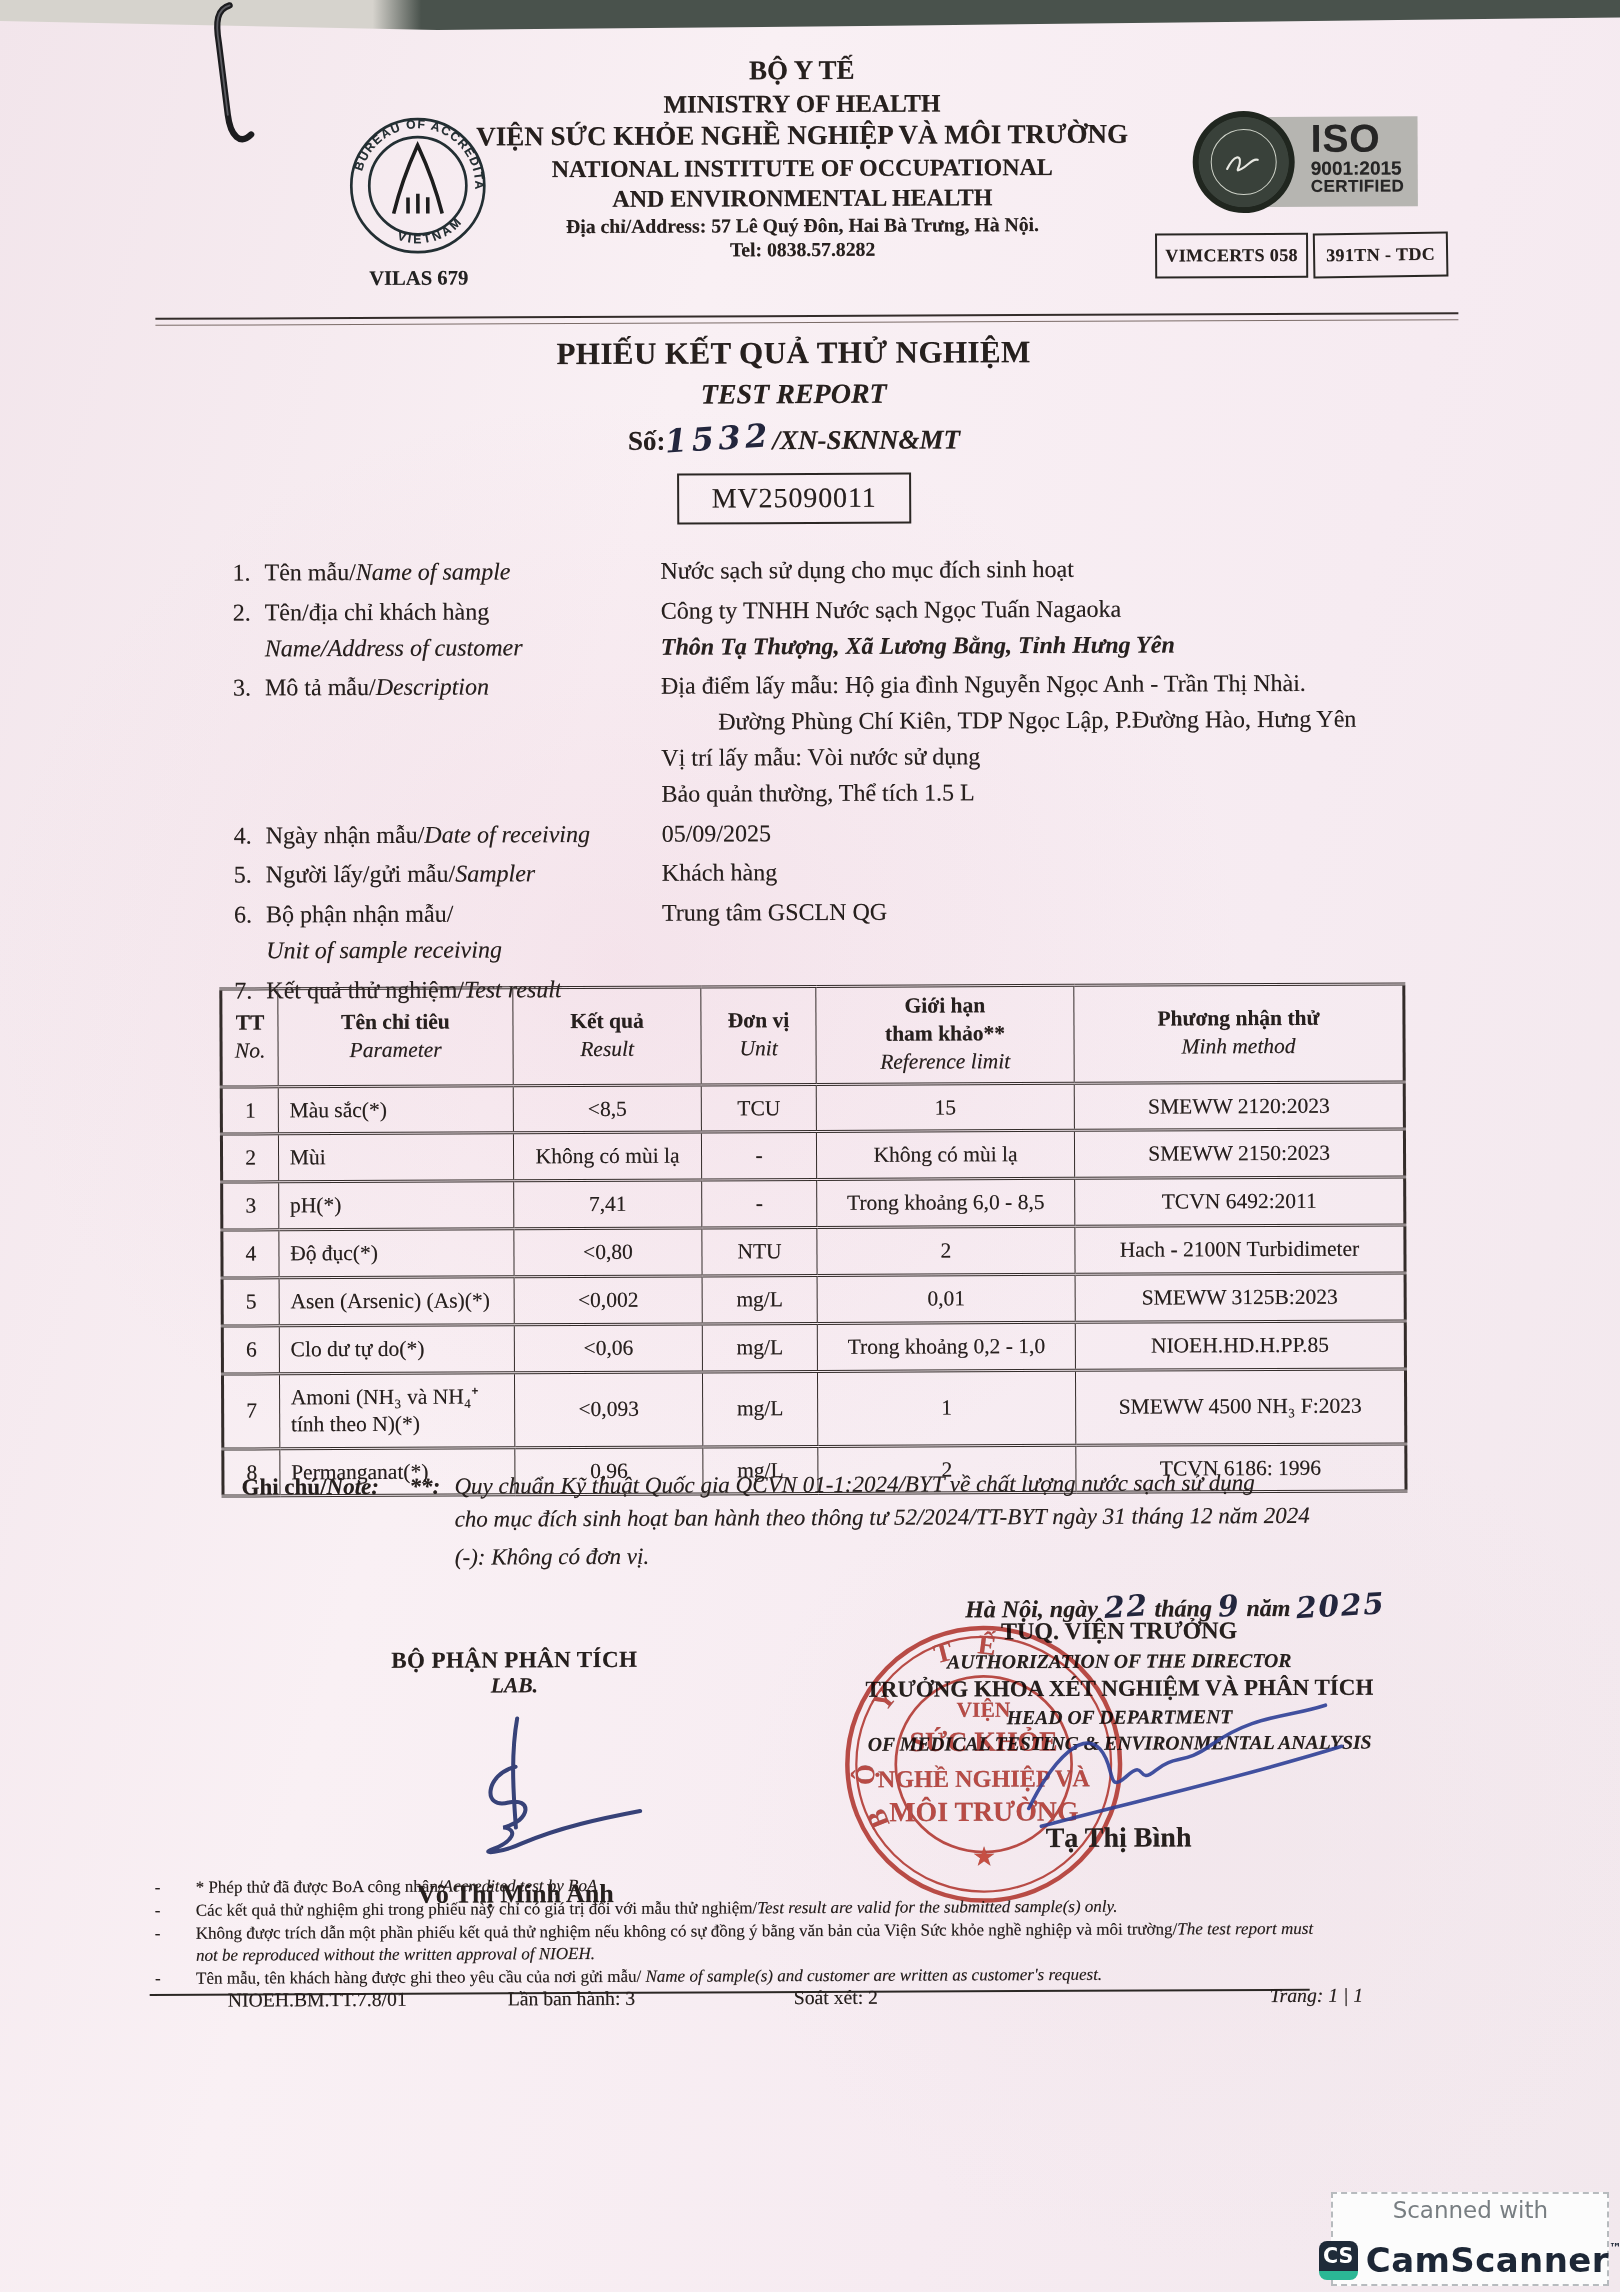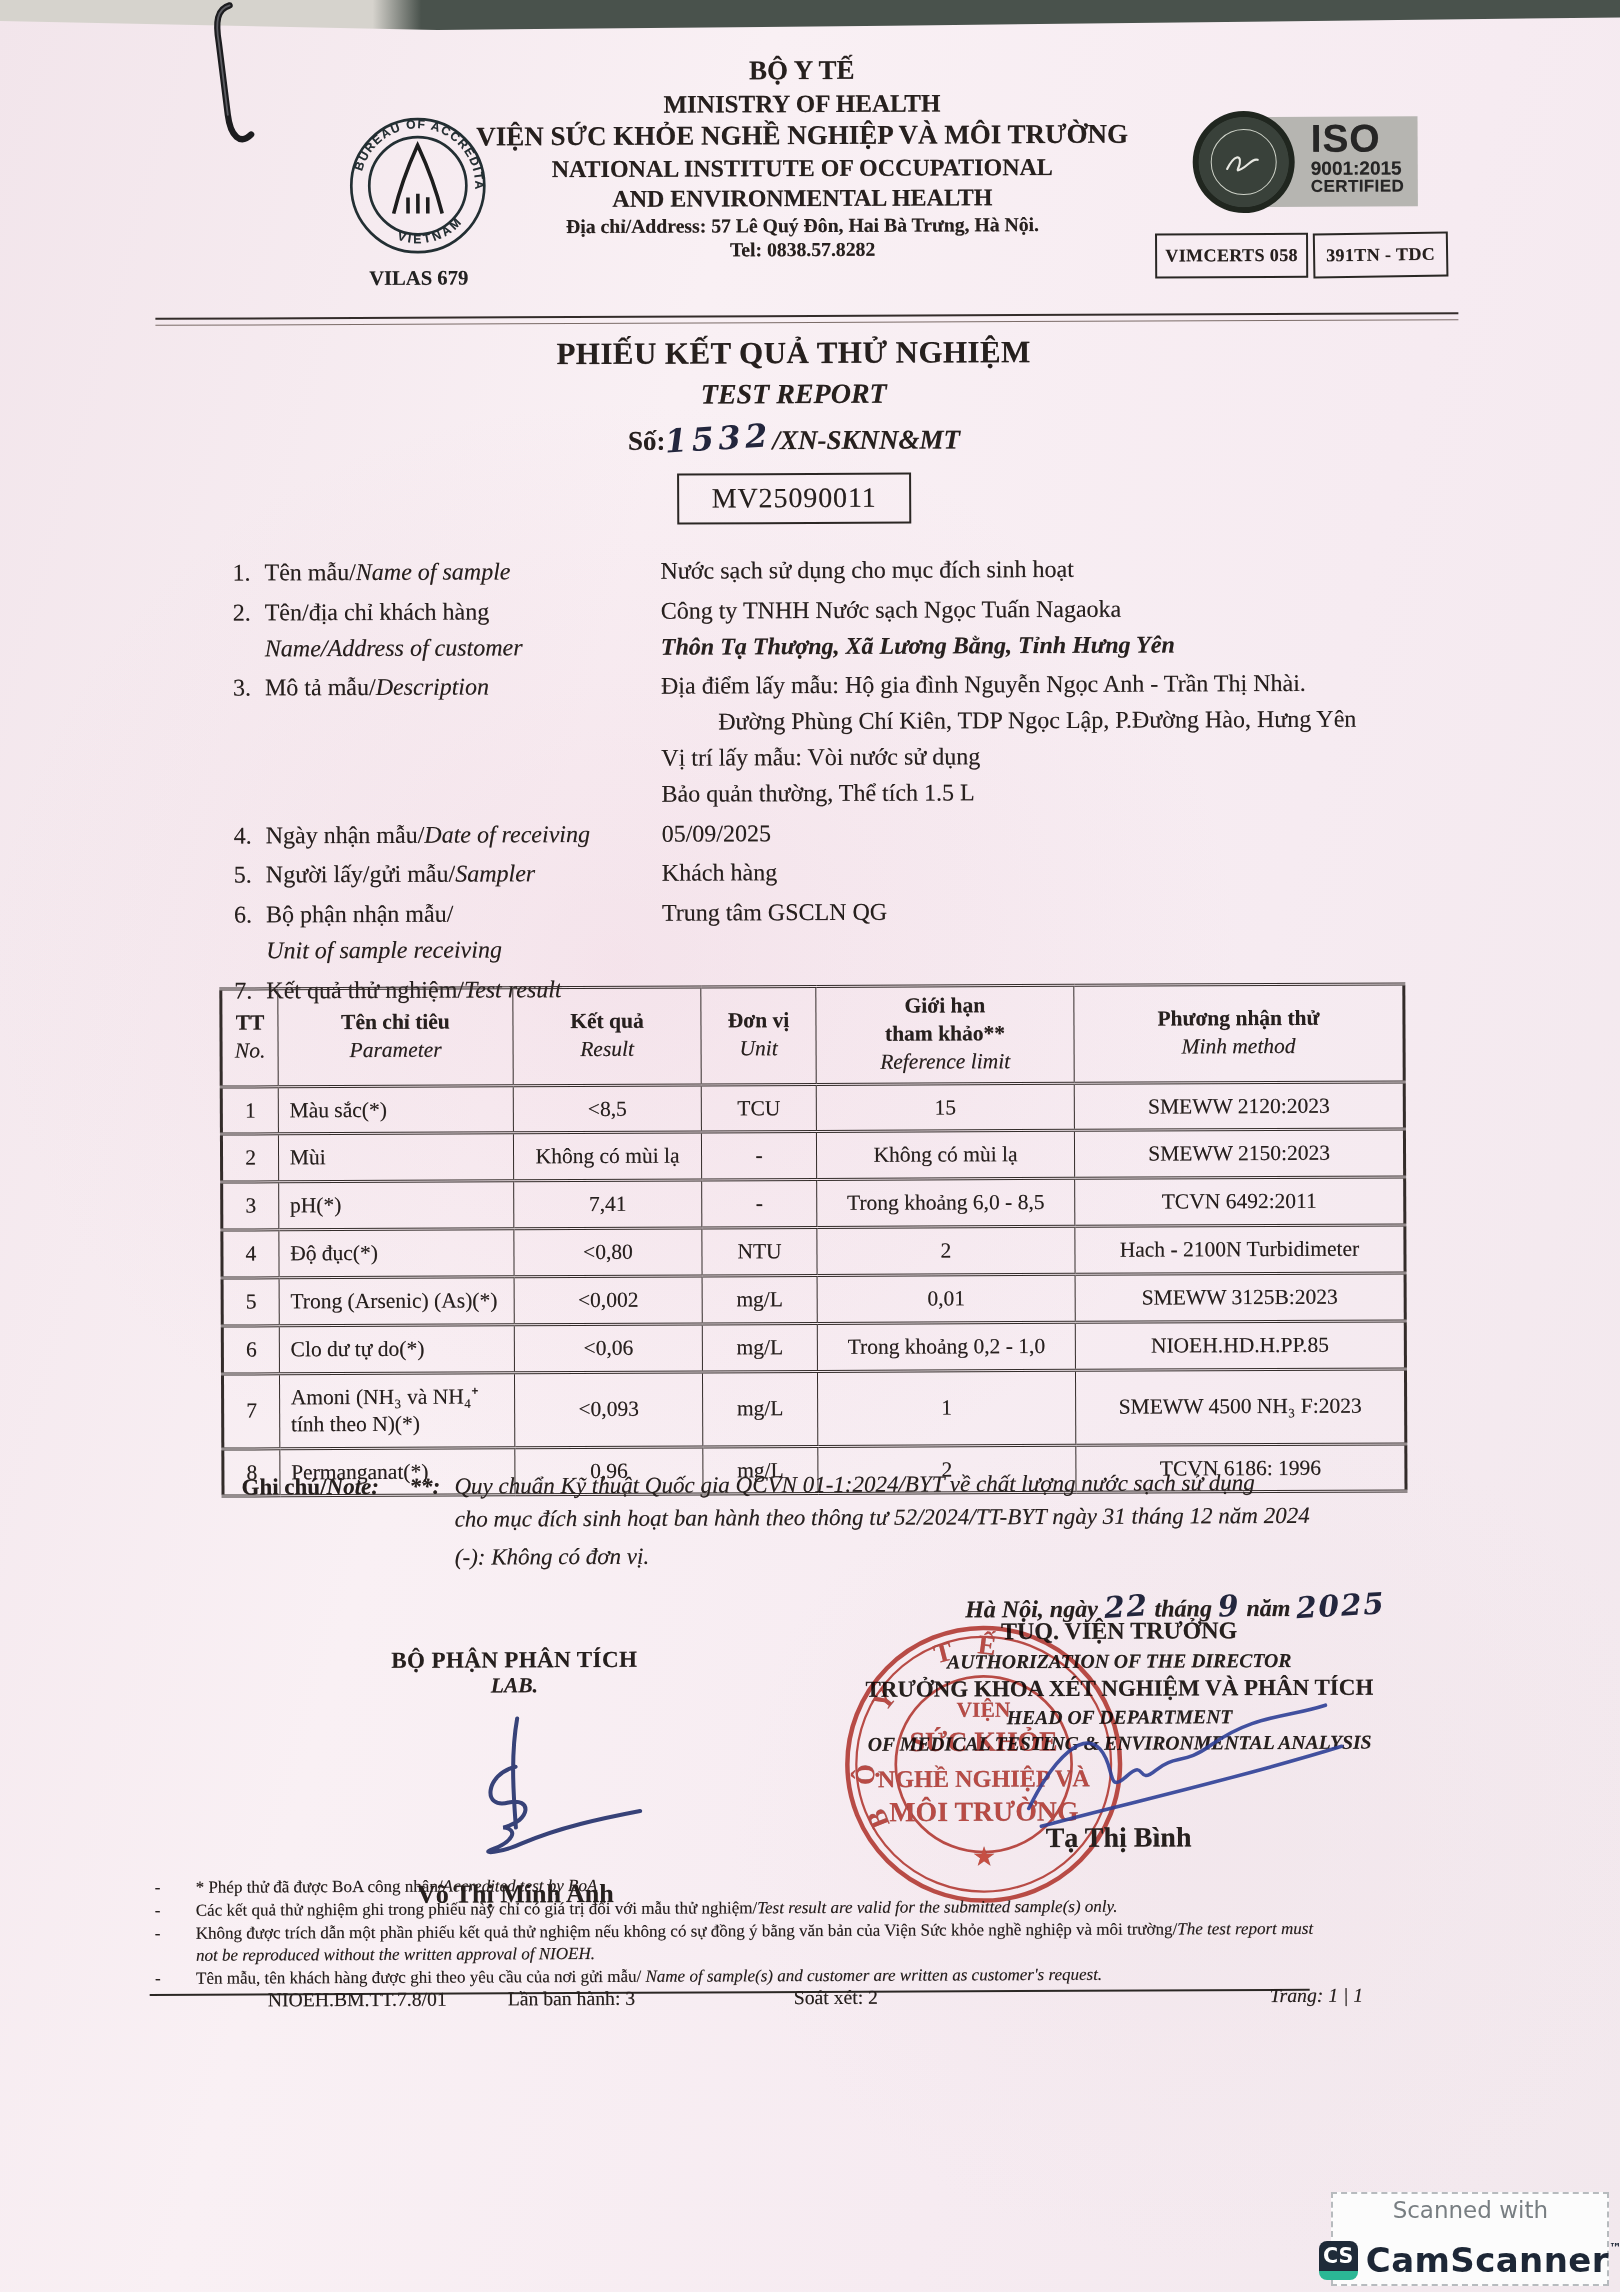--- a/index.html
+++ b/index.html
@@ -105,21 +105,21 @@
   .sig-r{position:absolute;left:999px;top:1693px;z-index:5;}
 
   
   .foots{position:absolute;left:146px;top:1874px;width:1173px;font-size:17px;line-height:1.34;}
   .frow{display:flex;}
   .fdash{flex:0 0 41px;padding-left:5.4px;}
   .ftext{flex:1;}
   .fsep{margin-top:2.7px;width:1160px;border-top:2.7px solid #2b2724;}
   .pfooter{position:absolute;top:1986px;left:0;width:1620px;font-size:19.7px;}
   .pfooter span{position:absolute;white-space:nowrap;}
-  .pf1{left:224px;margin-left:40px;} .pf2{left:504px;} .pf3{left:790px;} .pf4{left:1266px;font-style:italic;}
+  .pf1{left:224px;} .pf2{left:504px;} .pf3{left:790px;} .pf4{left:1266px;font-style:italic;}
 
   
   .staple{position:absolute;left:199px;top:0;z-index:6;}
 
   
   .cam{position:absolute;right:10.7px;bottom:7.2px;width:274px;height:90px;background:#fcfcfc;
     border:2.7px dashed #b7bbbe;display:flex;flex-direction:column;align-items:center;justify-content:center;
     gap:17px;font-family:"DejaVu Sans",sans-serif;text-shadow:none;}
   .cam .sw{color:#787e82;font-size:23px;}
   .cam .row2{display:flex;align-items:center;gap:8px;}
@@ -284,21 +284,21 @@
       <tr>
             <td>4</td>
             <td class="pl">Độ đục(*)</td>
             <td>&lt;0,80</td>
             <td>NTU</td>
             <td>2</td>
             <td>Hach - 2100N Turbidimeter</td>
           </tr>
       <tr>
             <td>5</td>
-            <td class="pl">Trong (Arsenic) (As)(*)</td>
+            <td class="pl">Asen (Arsenic) (As)(*)</td>
             <td>&lt;0,002</td>
             <td>mg/L</td>
             <td>0,01</td>
             <td>SMEWW 3125B:2023</td>
           </tr>
       <tr>
             <td>6</td>
             <td class="pl">Clo dư tự do(*)</td>
             <td>&lt;0,06</td>
             <td>mg/L</td>

